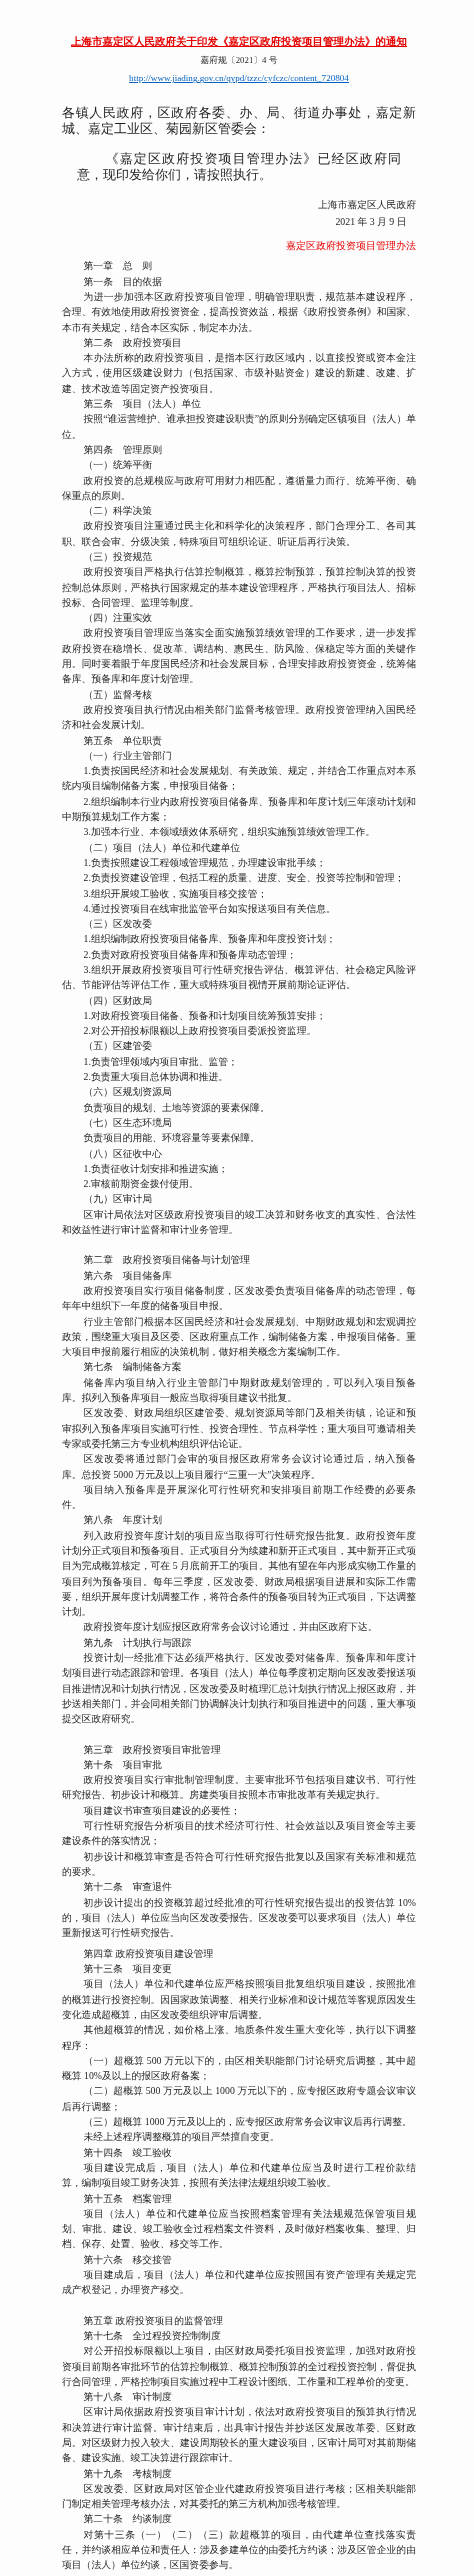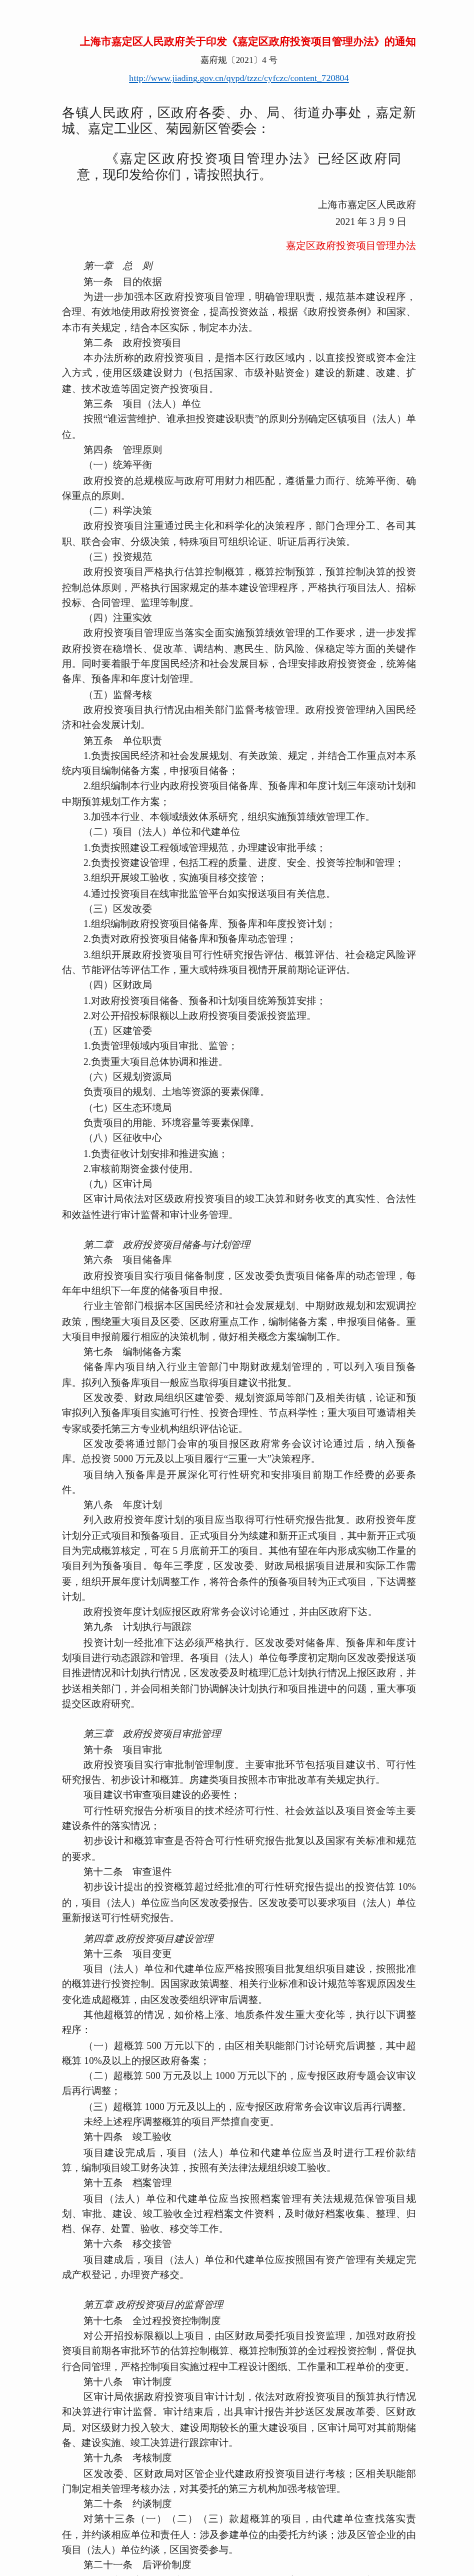--- a/index.html
+++ b/index.html
@@ -5,38 +5,38 @@
   html,body{margin:0;padding:0;background:#fdfdfd;}
   .page{
     width:474px;min-height:2576px;box-sizing:border-box;
     background:#fdfdfd;
     padding:35px 58px 47px 62px;
     font-family:"Liberation Serif","DejaVu Serif",serif;
     color:#1d1d1d;
   }
   .doc-title{
     color:#e60000;font-weight:bold;font-size:10.5px;
-    text-align:right;line-height:13.5px;margin:0;
+    text-align:center;line-height:13.5px;margin:0;text-decoration:underline;
   }
   .doc-number{font-size:8.8px;color:#262626;text-align:center;margin-top:6.8px;line-height:11.5px;}
   .link-row{text-align:center;margin-top:5.4px;line-height:11.5px;}
   .source-link{font-size:9.1px;color:#0563c1;text-decoration:underline;cursor:pointer;}
   .salutation{font-size:13px;line-height:15.6px;margin:20.3px 0 0 0;text-align:justify;}
   .notice-body{font-size:13px;line-height:15.6px;margin:15px;text-indent:2.2em;text-align:justify;}
   .issuer{font-size:9.8px;line-height:16.3px;margin:2px 0 0 0;text-align:right;}
   .issue-date{font-size:9.8px;line-height:16.3px;margin:0;text-align:right;padding-right:9.5px;}
   .measures-title{
     color:#e60000;font-weight:normal;font-size:10px;
     text-align:right;line-height:13.5px;margin:9.5px 0 5.4px 0;
   }
   .blk{
     margin:0;font-size:9.8px;line-height:15.3px;
     text-indent:2.2em;text-align:justify;color:#1d1d1d;
   }
-  .chapter{margin-top:15px;font-style:italic;}
+  .chapter{margin-top:15px;}
   .chapter.tight{margin-top:5.4px;}
 </style>
 </head>
 <body>
 
 <div class="page">
   <h1 class="doc-title">上海市嘉定区人民政府关于印发《嘉定区政府投资项目管理办法》的通知</h1>
   <div class="doc-number">嘉府规〔2021〕4 号</div>
   <div class="link-row">
     <a class="source-link">http://www.jiading.gov.cn/qypd/tzzc/cyfczc/content_720804</a>
@@ -59,20 +59,21 @@
       <p class="blk para">政府投资的总规模应与政府可用财力相匹配，遵循量力而行、统筹平衡、确保重点的原则。</p>
       <p class="blk para">（二）科学决策</p>
       <p class="blk para">政府投资项目注重通过民主化和科学化的决策程序，部门合理分工、各司其职、联合会审、分级决策，特殊项目可组织论证、听证后再行决策。</p>
       <p class="blk para">（三）投资规范</p>
       <p class="blk para">政府投资项目严格执行估算控制概算，概算控制预算，预算控制决算的投资控制总体原则，严格执行国家规定的基本建设管理程序，严格执行项目法人、招标投标、合同管理、监理等制度。</p>
       <p class="blk para">（四）注重实效</p>
       <p class="blk para">政府投资项目管理应当落实全面实施预算绩效管理的工作要求，进一步发挥政府投资在稳增长、促改革、调结构、惠民生、防风险、保稳定等方面的关键作用。同时要着眼于年度国民经济和社会发展目标，合理安排政府投资资金，统筹储备库、预备库和年度计划管理。</p>
       <p class="blk para">（五）监督考核</p>
       <p class="blk para">政府投资项目执行情况由相关部门监督考核管理。政府投资管理纳入国民经济和社会发展计划。</p>
       <p class="blk article">第五条　单位职责</p>
+      <p class="blk para">（一）行业主管部门</p>
       <p class="blk para">1.负责按国民经济和社会发展规划、有关政策、规定，并结合工作重点对本系统内项目编制储备方案，申报项目储备；</p>
       <p class="blk para">2.组织编制本行业内政府投资项目储备库、预备库和年度计划三年滚动计划和中期预算规划工作方案；</p>
       <p class="blk para">3.加强本行业、本领域绩效体系研究，组织实施预算绩效管理工作。</p>
       <p class="blk para">（二）项目（法人）单位和代建单位</p>
       <p class="blk para">1.负责按照建设工程领域管理规范，办理建设审批手续；</p>
       <p class="blk para">2.负责投资建设管理，包括工程的质量、进度、安全、投资等控制和管理；</p>
       <p class="blk para">3.组织开展竣工验收，实施项目移交接管；</p>
       <p class="blk para">4.通过投资项目在线审批监管平台如实报送项目有关信息。</p>
       <p class="blk para">（三）区发改委</p>
       <p class="blk para">1.组织编制政府投资项目储备库、预备库和年度投资计划；</p>

